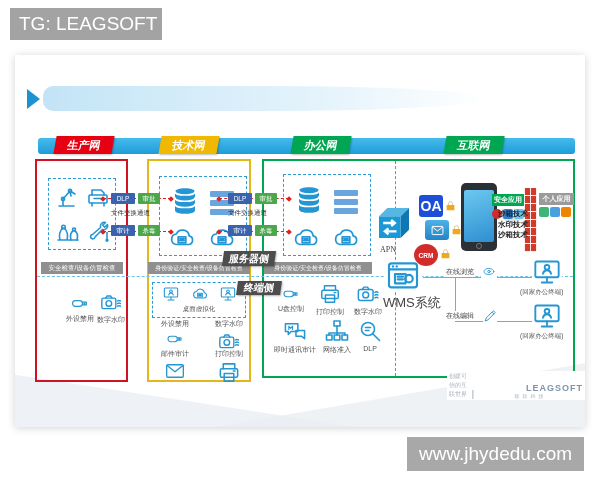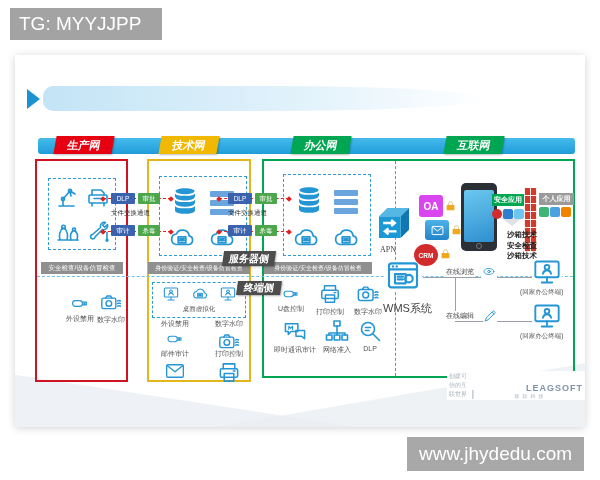--- a/index.html
+++ b/index.html
@@ -61,21 +61,21 @@
   .appchip{position:absolute;height:12px;line-height:12px;font-size:7px;font-weight:bold;color:#fff;text-align:center;z-index:3;}
   .miniicons{position:absolute;display:flex;gap:1px;z-index:3;}
   .mini{width:10px;height:10px;border-radius:2px;}
   .firewall{position:absolute;left:509px;top:133px;width:13px;height:64px;z-index:3;
      background:
        repeating-linear-gradient(0deg,rgba(255,255,255,.9) 0 1px,transparent 1px 8px),
        repeating-linear-gradient(90deg,rgba(255,255,255,.9) 0 1px,transparent 1px 6px),
        #d23a2a;}
   .funnel{position:absolute;left:478px;top:156px;width:0;height:0;z-index:2;
      border-left:19px solid transparent;border-right:19px solid transparent;border-top:15px solid #d9dde1;opacity:.85;}
-  .prot{position:absolute;left:474px;top:175px;width:48px;text-align:right;z-index:3;}
+  .prot{position:absolute;left:474px;top:154px;width:48px;text-align:center;z-index:3;}
   .prot div{font-size:7.5px;font-weight:bold;color:#222;line-height:10.5px;white-space:nowrap;}
   .gline{position:absolute;border-top:1px solid #9aa0a6;height:0;z-index:1;}
   .gvline{position:absolute;border-left:1px solid #9aa0a6;width:0;z-index:1;}
   .slbl{position:absolute;font-size:7px;color:#444;white-space:nowrap;z-index:3;}
   .home-lbl{position:absolute;font-size:6.5px;color:#555;white-space:nowrap;z-index:3;}
   
   .footer{position:absolute;left:432px;top:316px;display:flex;align-items:flex-end;gap:4px;z-index:6;background:#fff;padding:1px 2px;}
   .tagline{font-size:6px;color:#a9b3bd;}
   .fdiv{font-size:9px;color:#8a9bb0;line-height:9px;}
   .brandcol{display:flex;flex-direction:column;align-items:center;}
@@ -185,21 +185,21 @@
         <path fill="#55b7e4" stroke="none" d="M3 8l5-5h13l-5 5z"></path>
         <path fill="#0f77b2" stroke="none" d="M16 8l5-5v13l-5 5z"></path>
         <rect x="3" y="8" width="13" height="13" fill="#1b98d6" stroke="none"></rect>
         <path stroke="#fff" stroke-width="1.4" fill="none" d="M5.5 12h7m-2.2-1.8L12.5 12l-2.2 1.8M13.5 17h-7m2.2-1.8L6.5 17l2.2 1.8"></path>
       </symbol>
 </defs>
 </svg>
 
 <div class="page">
 
-  <div class="wm-top">TG: MYYJJPP</div>
+  <div class="wm-top">TG: LEAGSOFT</div>
 
   <div class="slide">
     <div class="decor-a"></div>
     <div class="decor-b"></div>
 
     <div class="swoosh"></div>
     <div class="title-arrow"></div>
 
     <div class="topbar"></div>
     <div class="tab" style="left:40px;background:#e60012;">生产网</div>
@@ -369,21 +369,21 @@
         </svg>
       <div class="lbl">DLP</div>
     </div>
 
     <svg width="40" height="42" viewBox="0 0 24 24" style="position:absolute;left:359px;top:147px;z-index:3;">
         <use href="#i-cube"></use>
       </svg>
     <div class="slbl" style="left:365px;top:190px;font-size:8px;font-family:Liberation Serif, serif;">APN</div>
 
 
-    <div class="badge" style="left:404px;top:140px;width:24px;height:22px;background:#d946ef;border-radius:3px;font-size:10px;">OA</div>
+    <div class="badge" style="left:404px;top:140px;width:24px;height:22px;background:#1d4ed8;border-radius:3px;font-size:14px;">OA</div>
     <svg width="11" height="12" viewBox="0 0 24 24" style="position:absolute;left:430px;top:145px;z-index:3;">
         <use href="#i-lock"></use>
       </svg>
 
     <div class="badge" style="left:410px;top:165px;width:24px;height:20px;background:linear-gradient(#4db2e8,#2384c8);border-radius:3px;">
       <svg class="ic-w" width="15" height="13">
           <use href="#i-mail"></use>
         </svg>
     </div>
     <svg width="11" height="12" viewBox="0 0 24 24" style="position:absolute;left:436px;top:169px;z-index:3;">
@@ -412,28 +412,28 @@
     <div class="appchip" style="left:524px;top:138px;width:35px;background:#9a9a9a;">个人应用</div>
     <div class="miniicons" style="left:524px;top:152px;">
       <div class="mini" style="background:#3eb575;"></div>
       <div class="mini" style="background:#4aa0e0;"></div>
       <div class="mini" style="background:#f08300;"></div>
     </div>
 
     <div class="funnel"></div>
     <div class="prot">
       <div>沙箱技术</div>
-      <div>安全检查</div>
+      <div>水印技术</div>
       <div>沙箱技术</div>
     </div>
 
     <svg class="ic" width="38" height="32" style="position:absolute;left:369px;top:205px;background:#fff;z-index:2;">
         <use href="#i-browser"></use>
       </svg>
-    <div class="slbl" style="left:368px;top:239px;width:44px;text-align:center;font-size:11px;margin-top:7px;">WMS系统</div>
+    <div class="slbl" style="left:368px;top:239px;width:44px;text-align:center;font-size:13px;">WMS系统</div>
 
     <div class="gline" style="left:408px;top:222px;width:110px;"></div>
     <div class="gvline" style="left:440px;top:222px;height:44px;"></div>
     <div class="gline" style="left:440px;top:266px;width:78px;"></div>
 
     <div class="slbl" style="left:430px;top:212px;background:#fff;padding:0 1px;">在线浏览</div>
     <svg class="ic" width="16" height="13" style="position:absolute;left:466px;top:210px;background:#fff;z-index:3;">
         <use href="#i-eye"></use>
       </svg>
 

